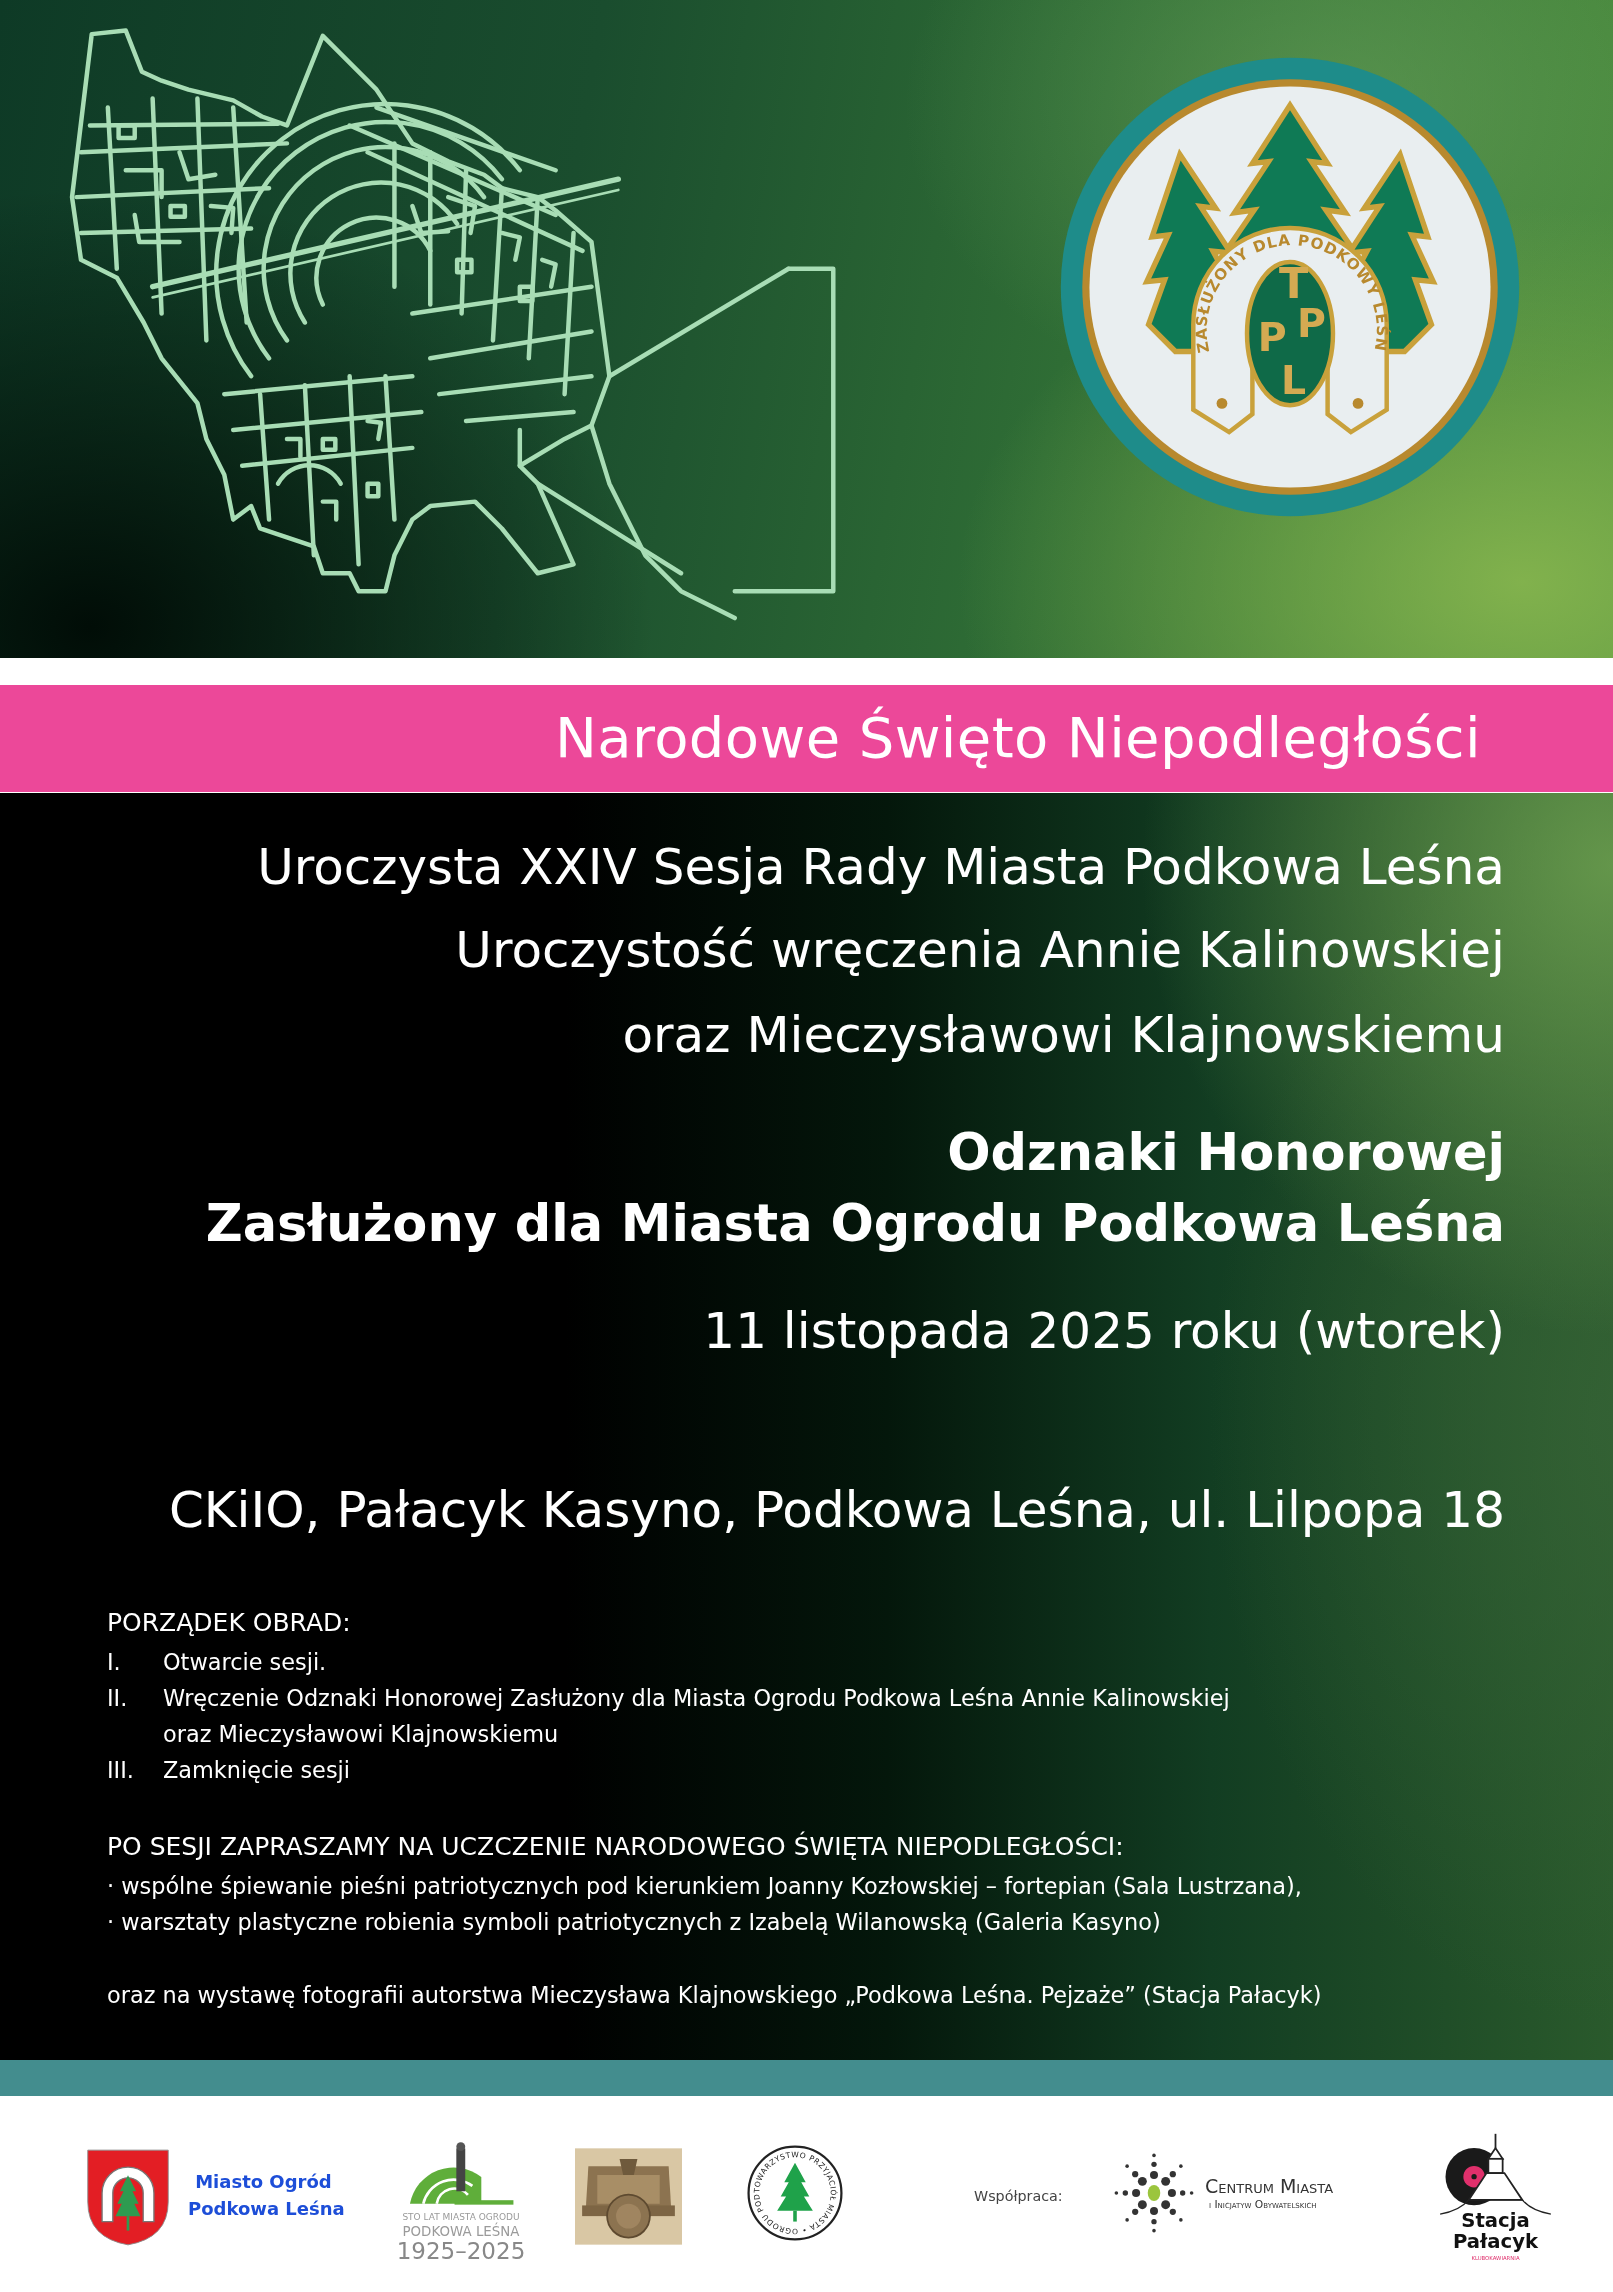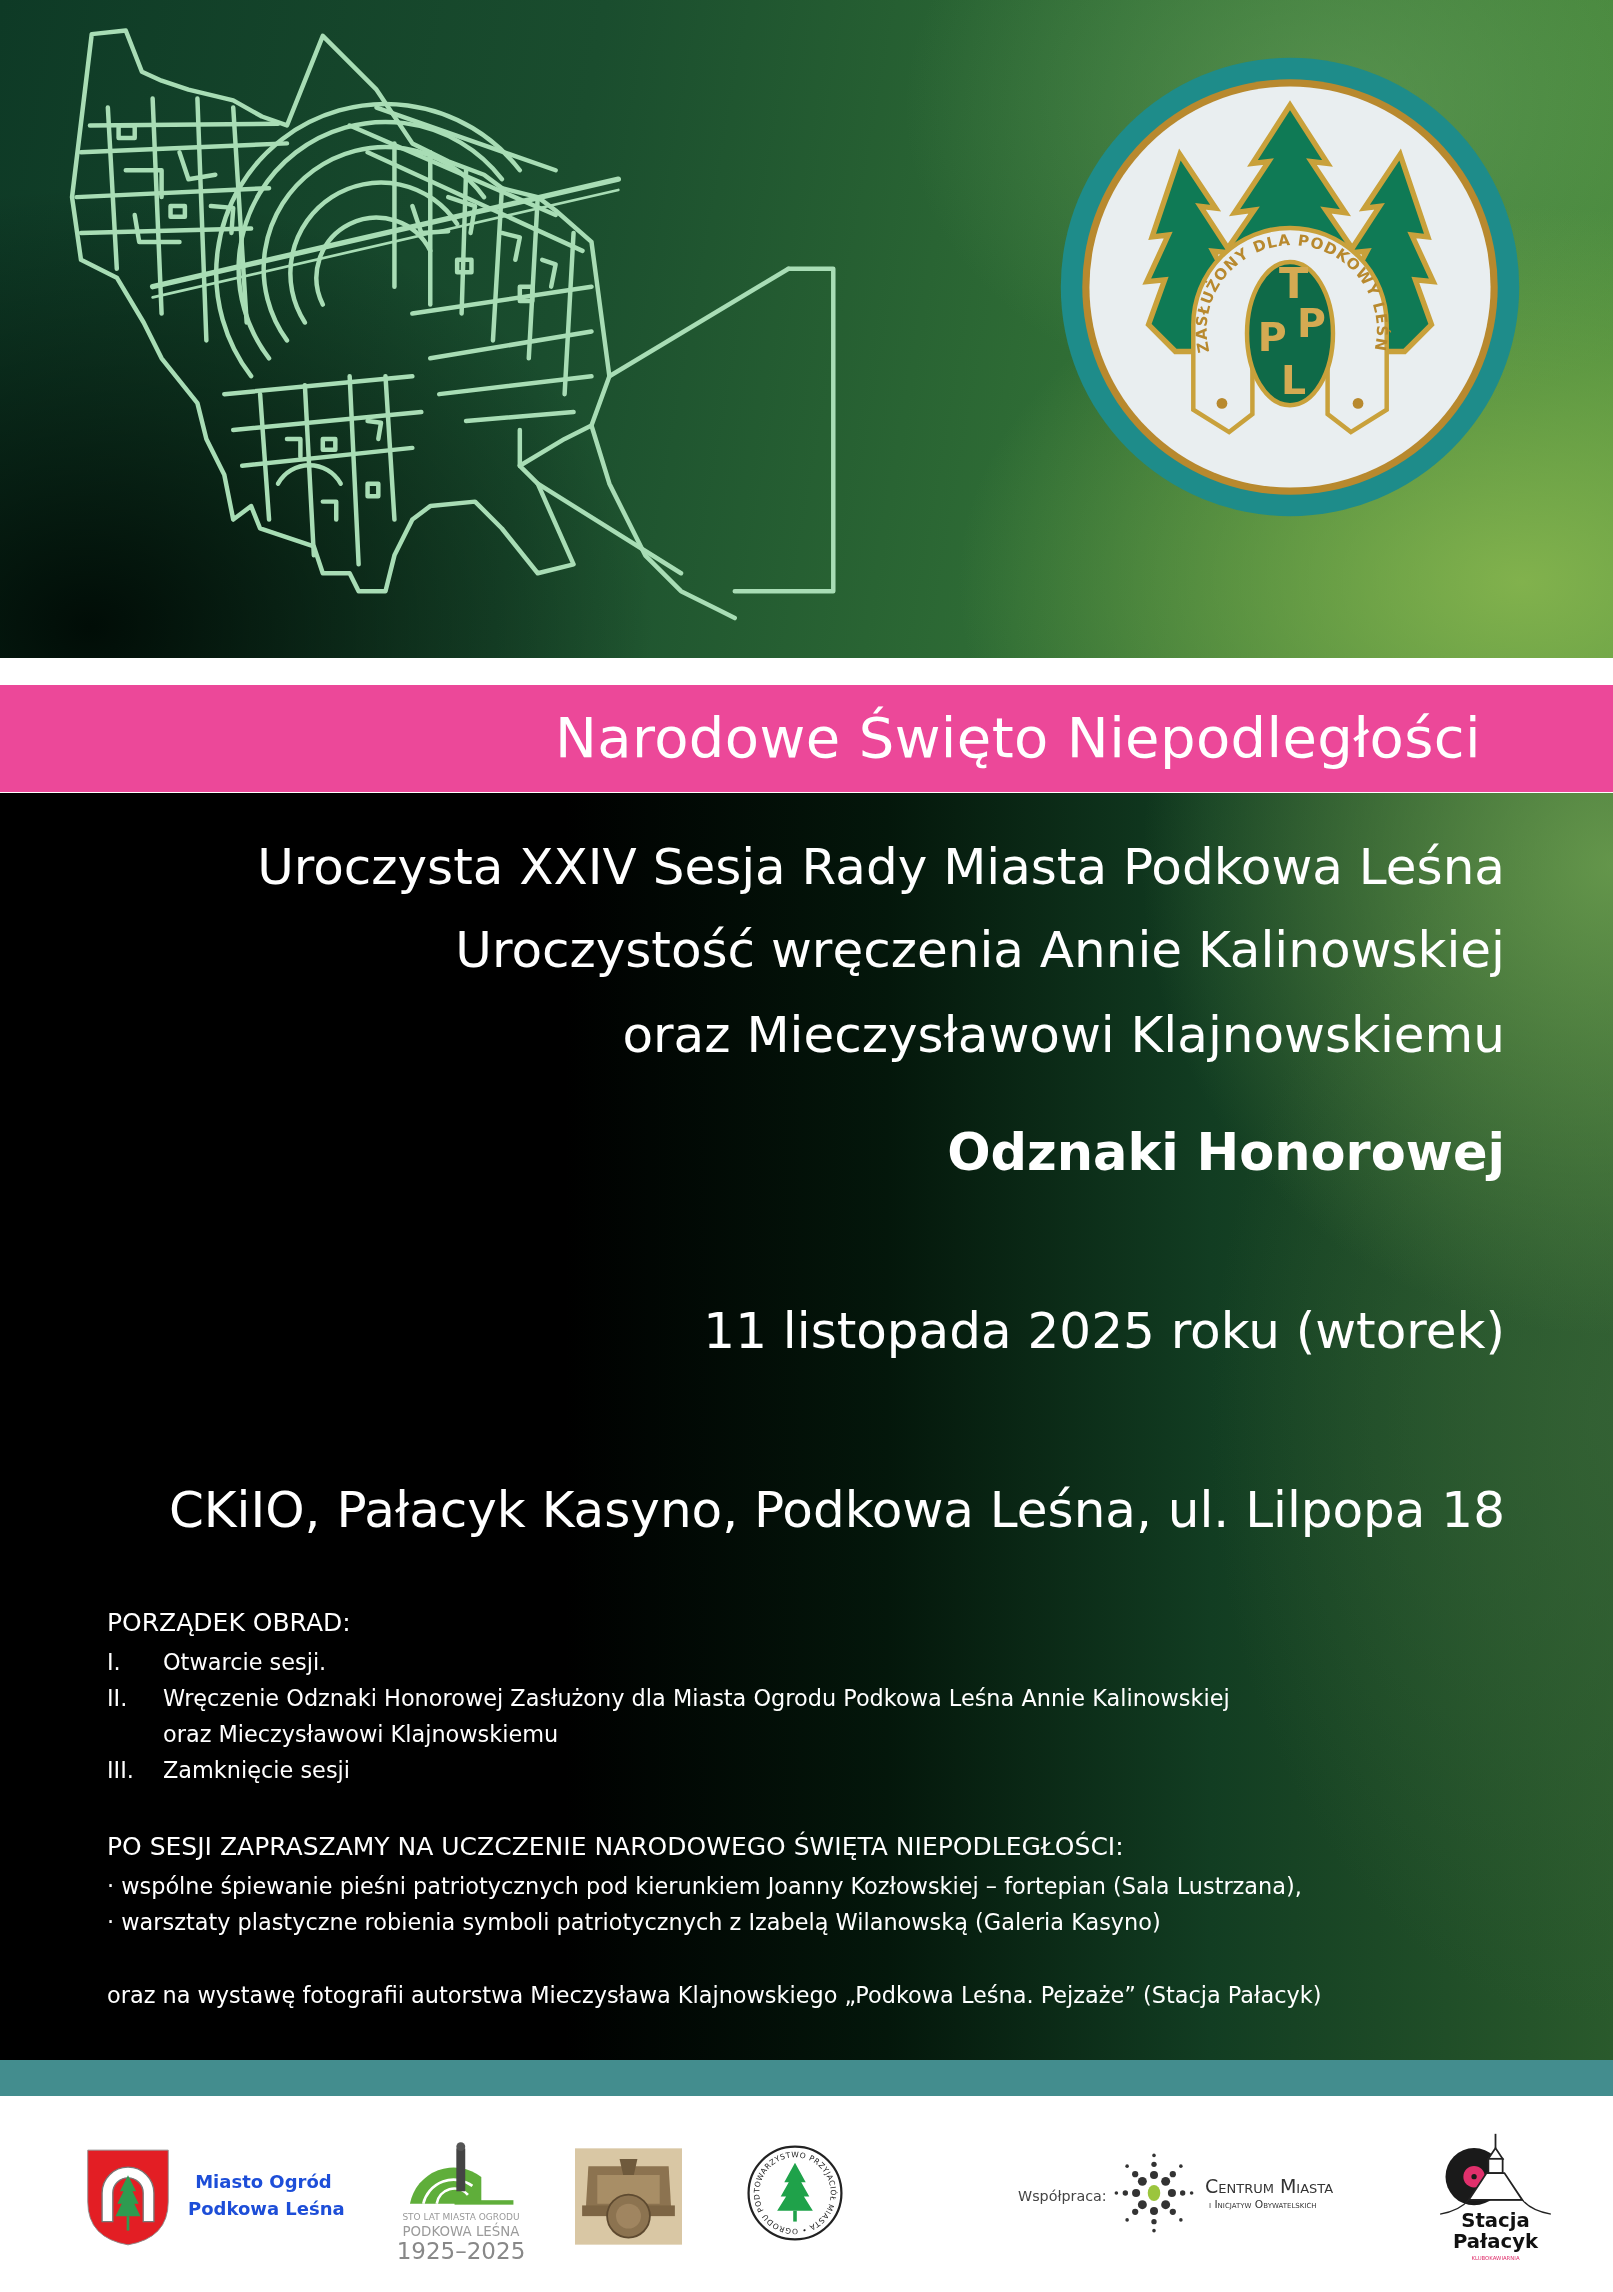--- a/index.html
+++ b/index.html
@@ -46,21 +46,21 @@
   .agenda-num { display: inline-block; width: 56px; }
   .small { position: absolute; left: 107px; font-size: 22.4px; color: #fff; white-space: nowrap; }
 
   .teal-band { position: absolute; left: 0; top: 2060px; width: 1614px; height: 36px; background: #438D8E; }
 
   
   .footer { position: absolute; left: 0; top: 2096px; width: 1614px; height: 197px; background: #fff; }
   .logo { position: absolute; }
   .logo-text-dark { color: #1d4ed8; font-weight: bold; font-size: 18px; line-height: 27px; white-space: nowrap; }
   .sto-text { position: absolute; color: #9a9a9a; white-space: nowrap; text-align: center; }
-  .wsp { position: absolute; left: 974px; top: 92px; color: #444; font-size: 14.3px; margin-left: 44px; }
+  .wsp { position: absolute; left: 974px; top: 92px; color: #444; font-size: 14.3px; }
   .ck-title { position: absolute; color: #333; white-space: nowrap; font-variant: small-caps; }
 </style>
 </head>
 <body>
 
 <div class="hero">
 
   <svg class="map" viewBox="0 0 960 680" fill="none" stroke="#A8DDB5" stroke-width="5" stroke-linejoin="round" stroke-linecap="round">
 
     <path d="M42 18 L80 14 L98 60 L120 70 L150 80 L200 92 L232 110 L260 120 L300 20 L360 80 L400 140 L440 160 L480 175 L500 190 L540 200 L560 215 L600 250 L620 400 L600 455 L570 470 L520 500 L540 520 L580 610 L540 620 L500 570 L470 540 L420 545 L400 560 L380 600 L370 640 L340 640 L330 620 L300 620 L290 590 L260 580 L230 570 L220 545 L200 560 L190 510 L170 470 L160 430 L120 380 L100 340 L70 290 L30 270 L20 200 Z"></path>
@@ -166,20 +166,21 @@
 <div class="red-band">
   <div class="red-title">Narodowe Święto Niepodległości</div>
 </div>
 
 <div class="content">
   <div class="line l-reg" style="top:45px;">Uroczysta XXIV Sesja Rady Miasta Podkowa Leśna</div>
   <div class="line l-reg" style="top:128px;">Uroczystość wręczenia Annie Kalinowskiej</div>
   <div class="line l-reg" style="top:213px;">oraz Mieczysławowi Klajnowskiemu</div>
 
   <div class="line l-bold" style="top:330px;">Odznaki Honorowej</div>
+  <div class="line l-bold" style="top:401px;">Zasłużony dla Miasta Ogrodu Podkowa Leśna</div>
 
   <div class="line l-reg" style="top:509px;">11 listopada 2025 roku (wtorek)</div>
   <div class="line l-reg" style="top:688px;">CKiIO, Pałacyk Kasyno, Podkowa Leśna, ul. Lilpopa 18</div>
 
   <div class="agenda agenda-h" style="top:815px;">PORZĄDEK OBRAD:</div>
   <div class="agenda-item" style="top:856px;">
     <span class="agenda-num">I.</span><span>Otwarcie sesji.</span>
   </div>
   <div class="agenda-item" style="top:892px;">
     <span class="agenda-num">II.</span><span>Wręczenie  Odznaki Honorowej Zasłużony dla Miasta Ogrodu Podkowa Leśna Annie Kalinowskiej</span>

